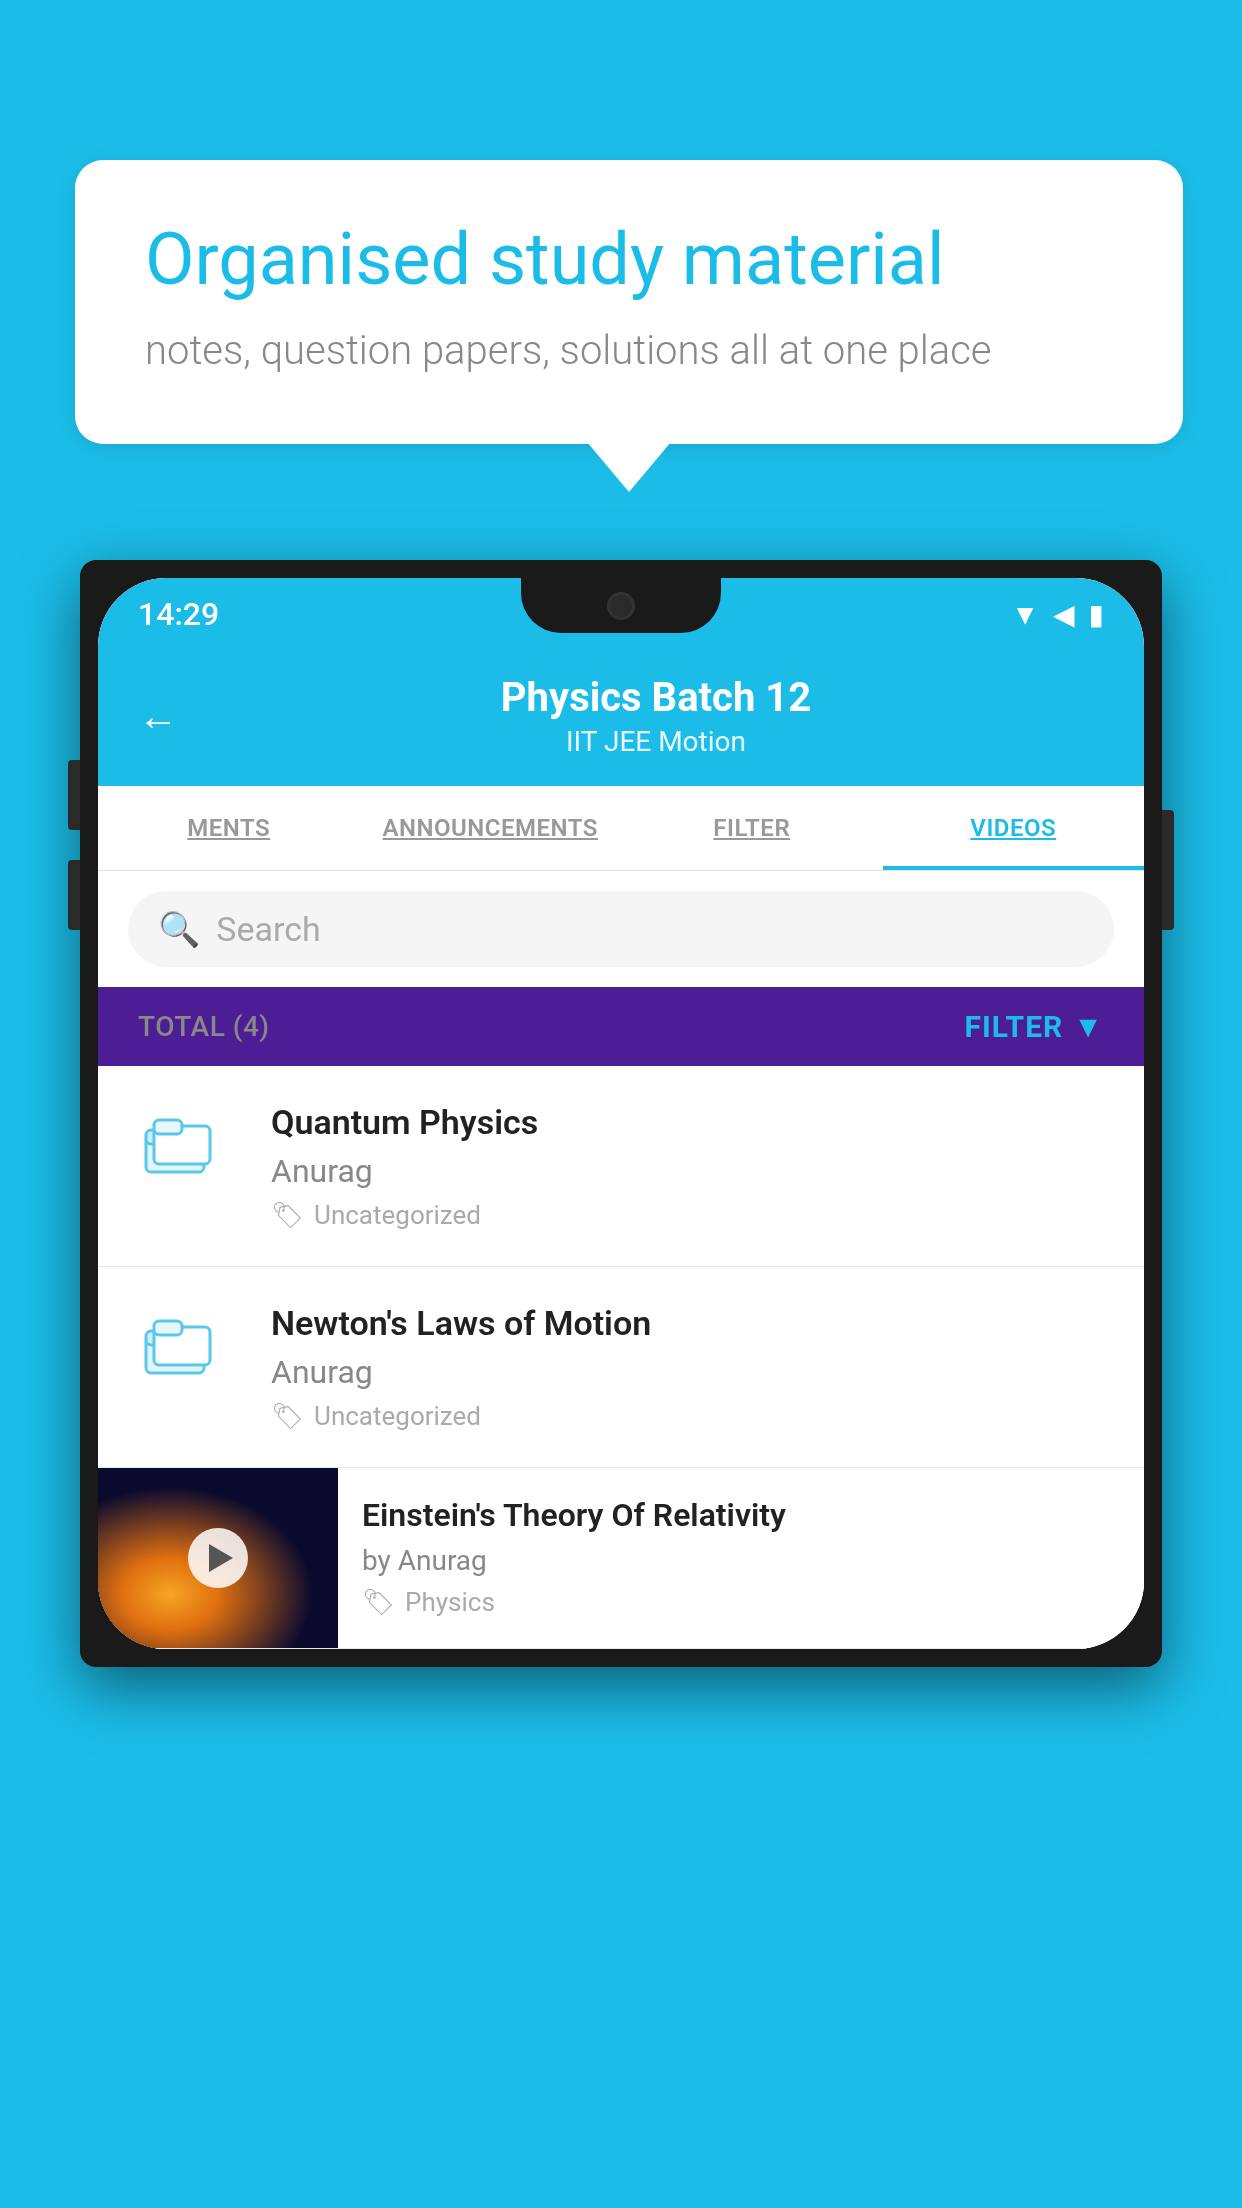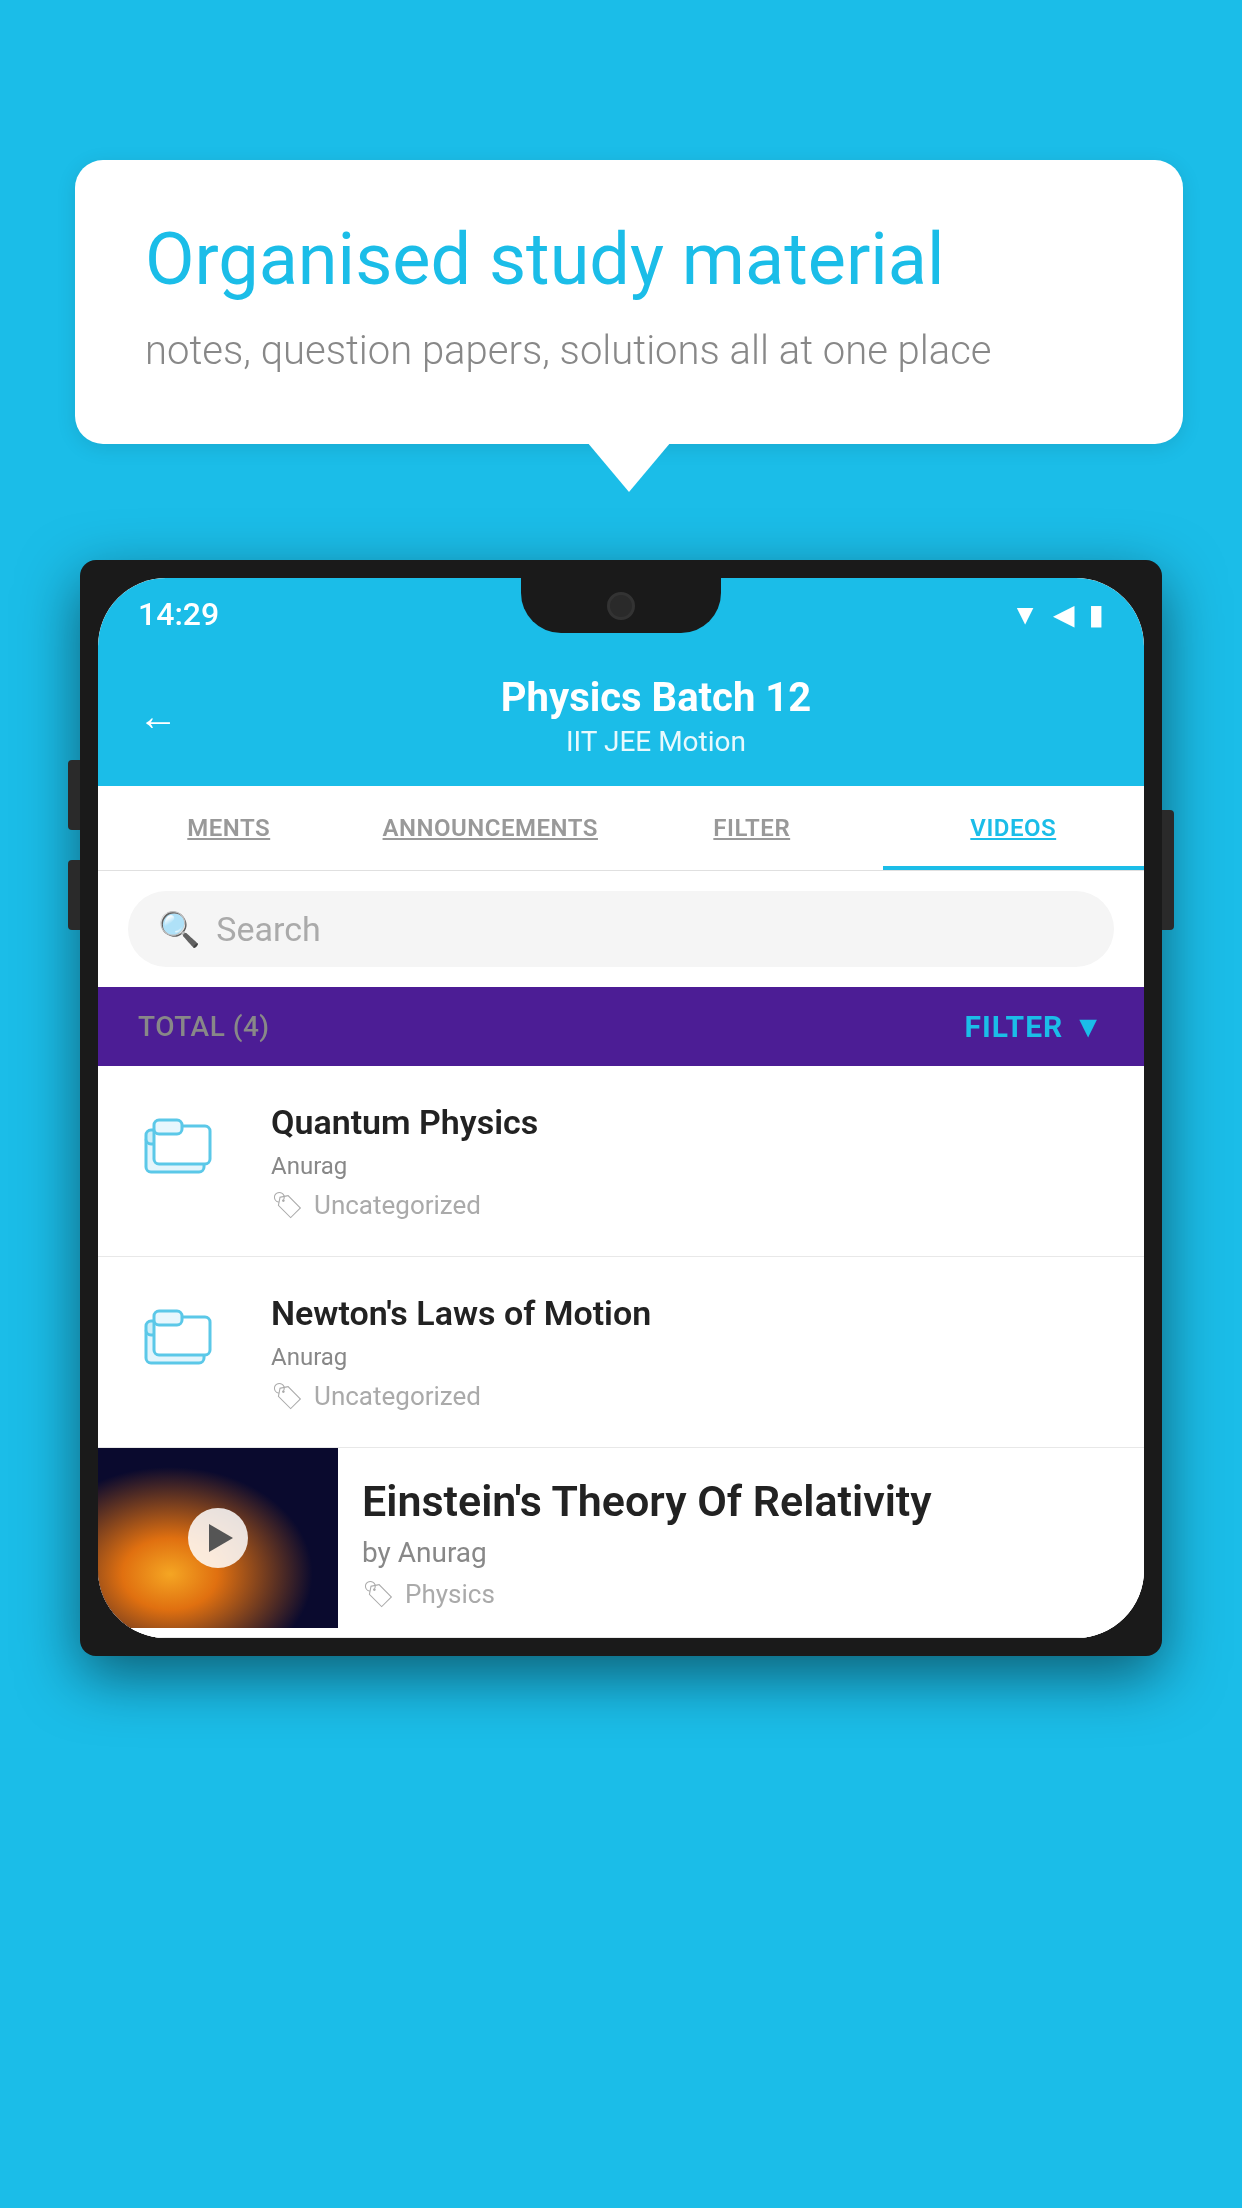--- a/index.html
+++ b/index.html
@@ -281,21 +281,21 @@
     }
 
     .video-item-title {
       font-size: 34px;
       font-weight: 600;
       color: #222;
       margin-bottom: 10px;
     }
 
     .video-item-author {
-      font-size: 24px;
+      font-size: 32px;
       color: #888;
       margin-bottom: 10px;
     }
 
     .video-item-tag {
       display: flex;
       align-items: center;
       gap: 10px;
       color: #aaa;
       font-size: 26px;
@@ -355,21 +355,21 @@
       border-left: 24px solid #555;
       margin-left: 5px;
     }
 
     .thumbnail-info {
       flex: 1;
       padding: 28px 24px;
     }
 
     .thumbnail-info .video-item-title {
-      font-size: 43px;
+      font-size: 32px;
     }
 
     .thumbnail-info .video-item-author {
       font-size: 28px;
     }
 
     .phone-inner {
       border-radius: 68px;
       overflow: hidden;
       background: white;

